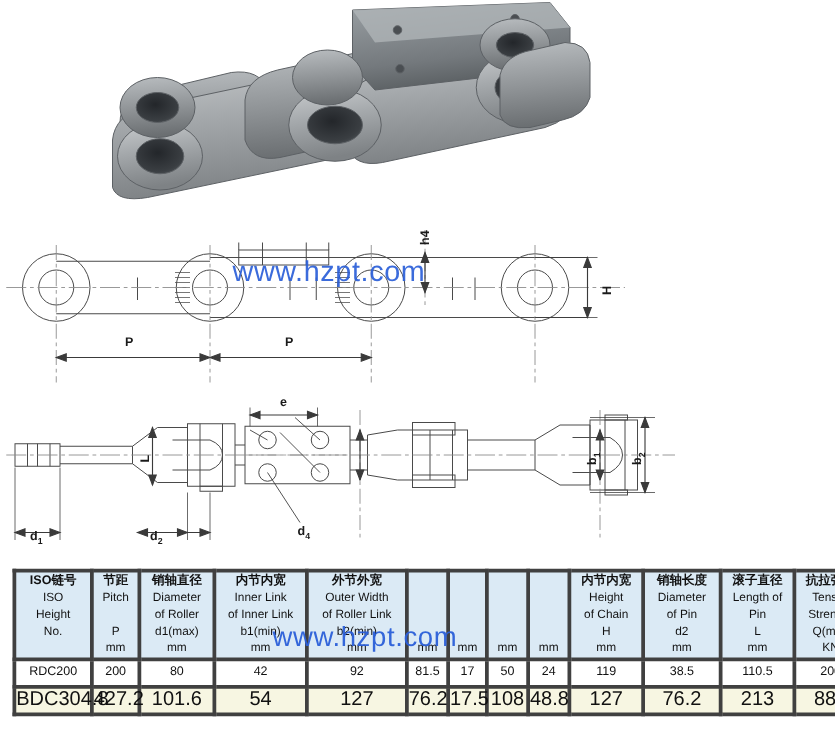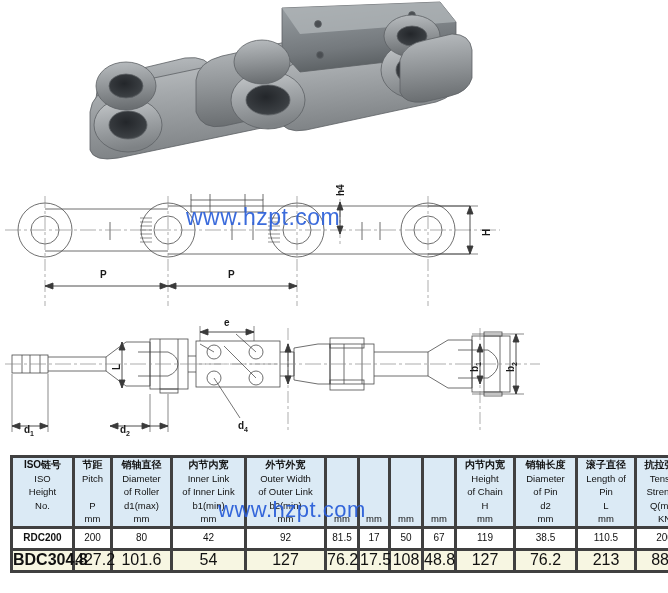--- a/index.html
+++ b/index.html
@@ -95,21 +95,21 @@
   tr.head td {
     background: #dbeaf5;
     font-size: 9.5px;
   }
   tr.head td .cn {
     font-size: 10px;
     font-weight: bold;
   }
   tr.row-a td { background: #ffffff; height: 19px; font-size: 10px; }
   tr.row-b td { background: #f7f6e2; height: 19px; font-size: 16px; }
-  td.namecell { font-size: 10px; font-weight: bold; }
+  td.namecell { font-size: 10px; }
 
   .hdr-lines { display: block; }
   .hdr-lines span { display: block; height: 13.5px; line-height: 13.5px; }
 </style>
 </head>
 <body>
 
 <div id="photo-area">
   <svg width="668" height="166" viewBox="0 0 668 166">
     <defs>
@@ -435,21 +435,21 @@
               <span>Inner Link</span>
               <span>of Inner Link</span>
               <span>b1(min)</span>
               <span>mm</span>
             </div>
           </td>
           <td>
             <div class="hdr-lines">
               <span class="cn">外节外宽</span>
               <span>Outer Width</span>
-              <span>of Outer Link</span>
+              <span>of Roller Link</span>
               <span>b2(min)</span>
               <span>mm</span>
             </div>
           </td>
           <td>
             <div class="hdr-lines">
               <span></span>
               <span></span>
               <span></span>
               <span></span>
@@ -522,21 +522,21 @@
         </tr>
         <tr class="row-a">
           <td class="namecell">RDC200</td>
           <td>200</td>
           <td>80</td>
           <td>42</td>
           <td>92</td>
           <td>81.5</td>
           <td>17</td>
           <td>50</td>
-          <td>67</td>
+          <td>24</td>
           <td>119</td>
           <td>38.5</td>
           <td>110.5</td>
           <td>200</td>
         </tr>
         <tr class="row-b">
           <td class="namecell">BDC304.8</td>
           <td>427.2</td>
           <td>101.6</td>
           <td>54</td>

